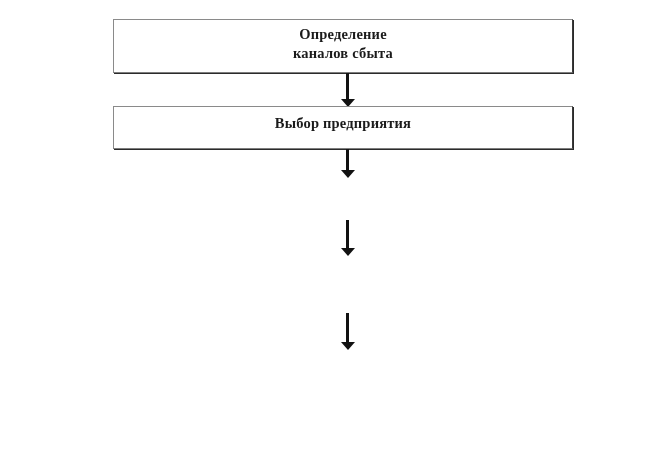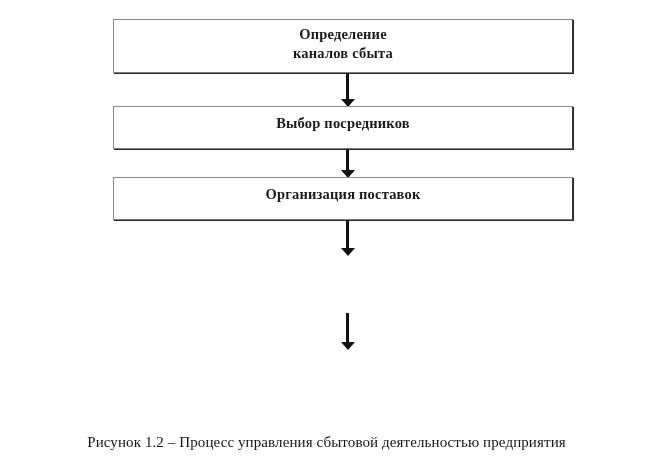--- a/index.html
+++ b/index.html
@@ -113,39 +113,35 @@
     <span class="node-label">Определение
 каналов сбыта</span>
   </div>
 
   <div class="connector" id="conn-0">
     <div class="stem"></div>
     <div class="head"></div>
   </div>
 
   <div class="node" id="node-1">
-    <span class="node-label">Выбор посредников</span>
+    <span class="node-label">Выбор предприятия</span>
   </div>
 
   <div class="connector" id="conn-1">
     <div class="stem"></div>
     <div class="head"></div>
   </div>
 
-  <div class="node" id="node-2">
-    <span class="node-label">Организация поставок</span>
-  </div>
 
   <div class="connector" id="conn-2">
     <div class="stem"></div>
     <div class="head"></div>
   </div>
 
 
   <div class="connector" id="conn-3">
     <div class="stem"></div>
     <div class="head"></div>
   </div>
 
 
-  <div id="caption">Рисунок 1.2 – Процесс управления сбытовой деятельностью предприятия</div>
 
 </div>
 
 </body></html>

